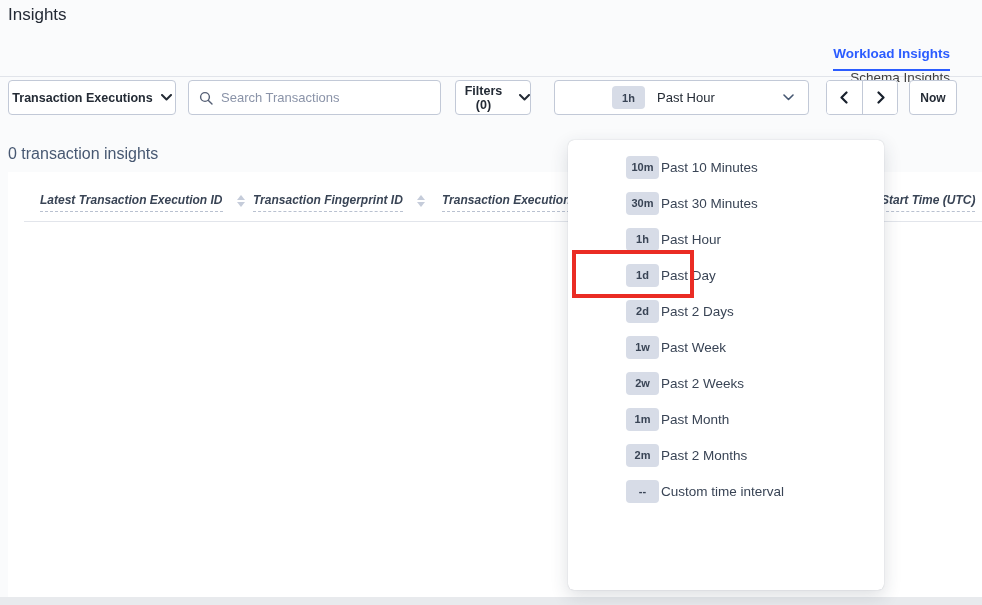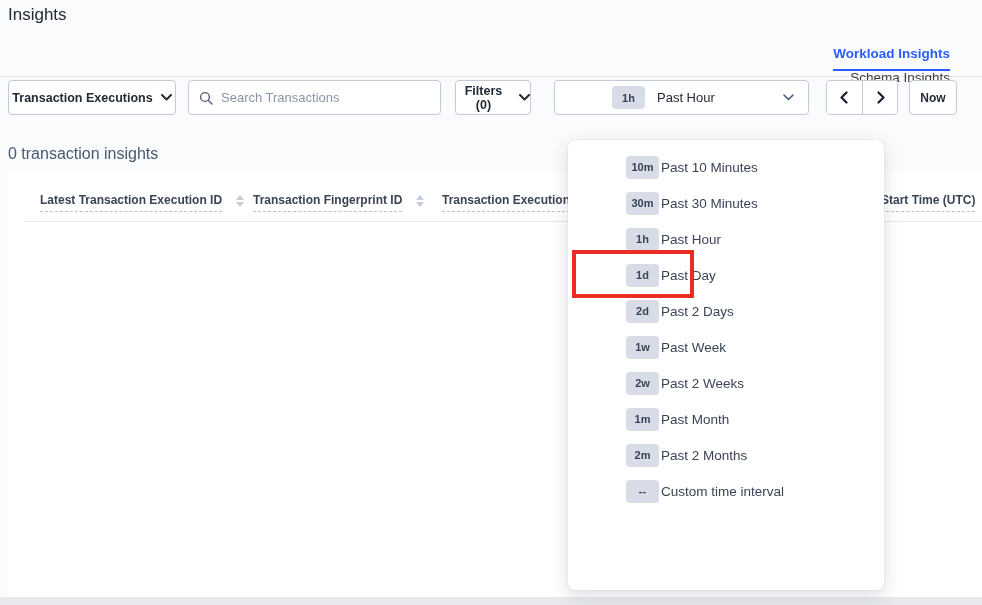--- a/index.html
+++ b/index.html
@@ -32,21 +32,21 @@
   .arrow-btn { width:35px; display:flex; align-items:center; justify-content:center; cursor:pointer; background:#fff; border:none; }
   .arrow-btn + .arrow-btn { border-left:1px solid #c2c9d7; }
   .now-btn { margin-left:11px; width:48px; justify-content:center; font-size:12px; font-weight:bold; }
 
   .summary { position:absolute; left:8px; top:145px; font-size:16px; color:#475872; }
 
   
   .table-card { position:absolute; left:8px; top:172px; width:974px; height:425px; background:#fff; }
   .thead { position:absolute; left:16px; right:0; top:0; height:50px; border-bottom:1px solid #e2e5eb; }
   .th { position:absolute; bottom:9px; display:flex; align-items:center; white-space:nowrap; }
-  .th .th-label { font-size:12px; font-weight:bold; color:#394455; border-bottom:1.5px dashed #b9c1d0; padding-bottom:4px; }
+  .th .th-label { font-size:12px; font-weight:bold; color:#394455; border-bottom:1.5px dashed #b9c1d0; padding-bottom:4px;font-style:italic; }
   .th:nth-child(1) { left:16px; }
   .th:nth-child(2) { left:229px; }
   .th:nth-child(3) { left:418px; }
   .th:nth-child(4) { left:857px; }
   .sort-icon { display:inline-flex; flex-direction:column; margin-left:14px; margin-bottom:4px; cursor:pointer; }
   .sort-icon .tri-up { width:0; height:0; border-left:4px solid transparent; border-right:4px solid transparent; border-bottom:5px solid #c5ccda; margin-bottom:2px; }
   .sort-icon .tri-down { width:0; height:0; border-left:4px solid transparent; border-right:4px solid transparent; border-top:5px solid #c5ccda; }
 
   
   .dropdown { position:absolute; left:568px; top:140px; width:316px; height:450px; background:#fff; border-radius:6px; box-shadow:0 0 1px rgba(60,70,90,.35), 0 6px 18px rgba(40,50,70,.16); z-index:10; padding:9px 0; }

